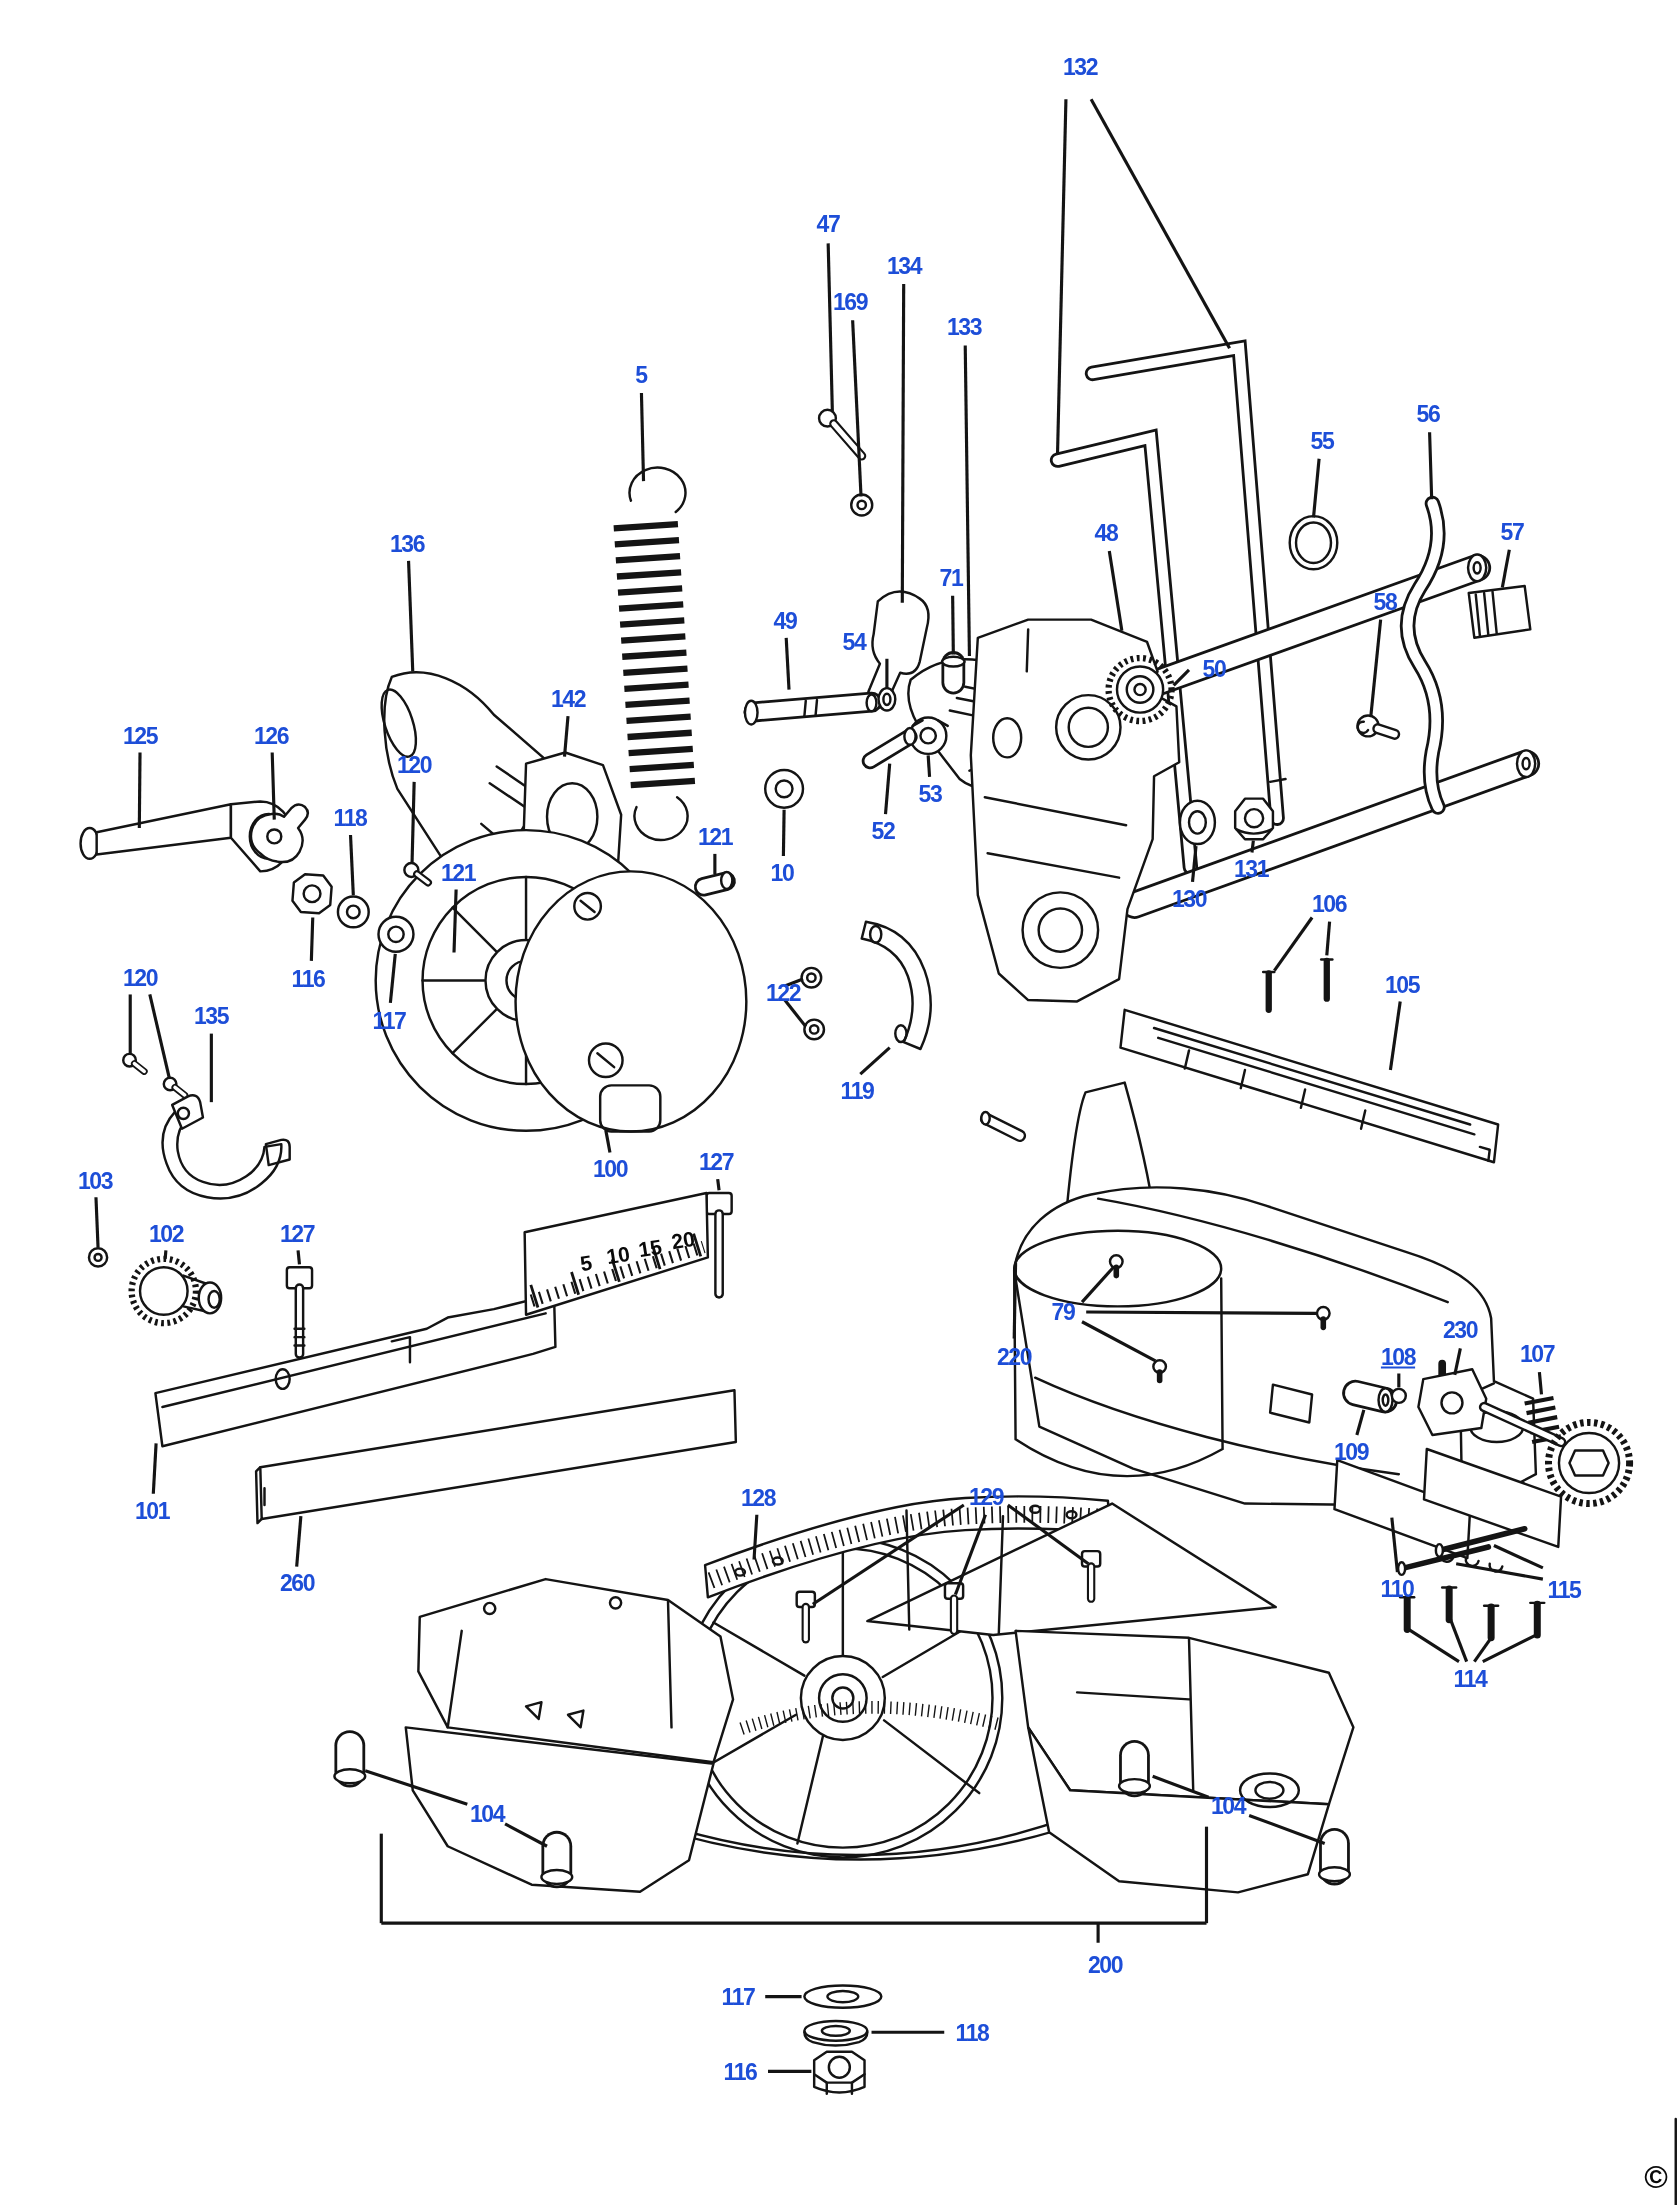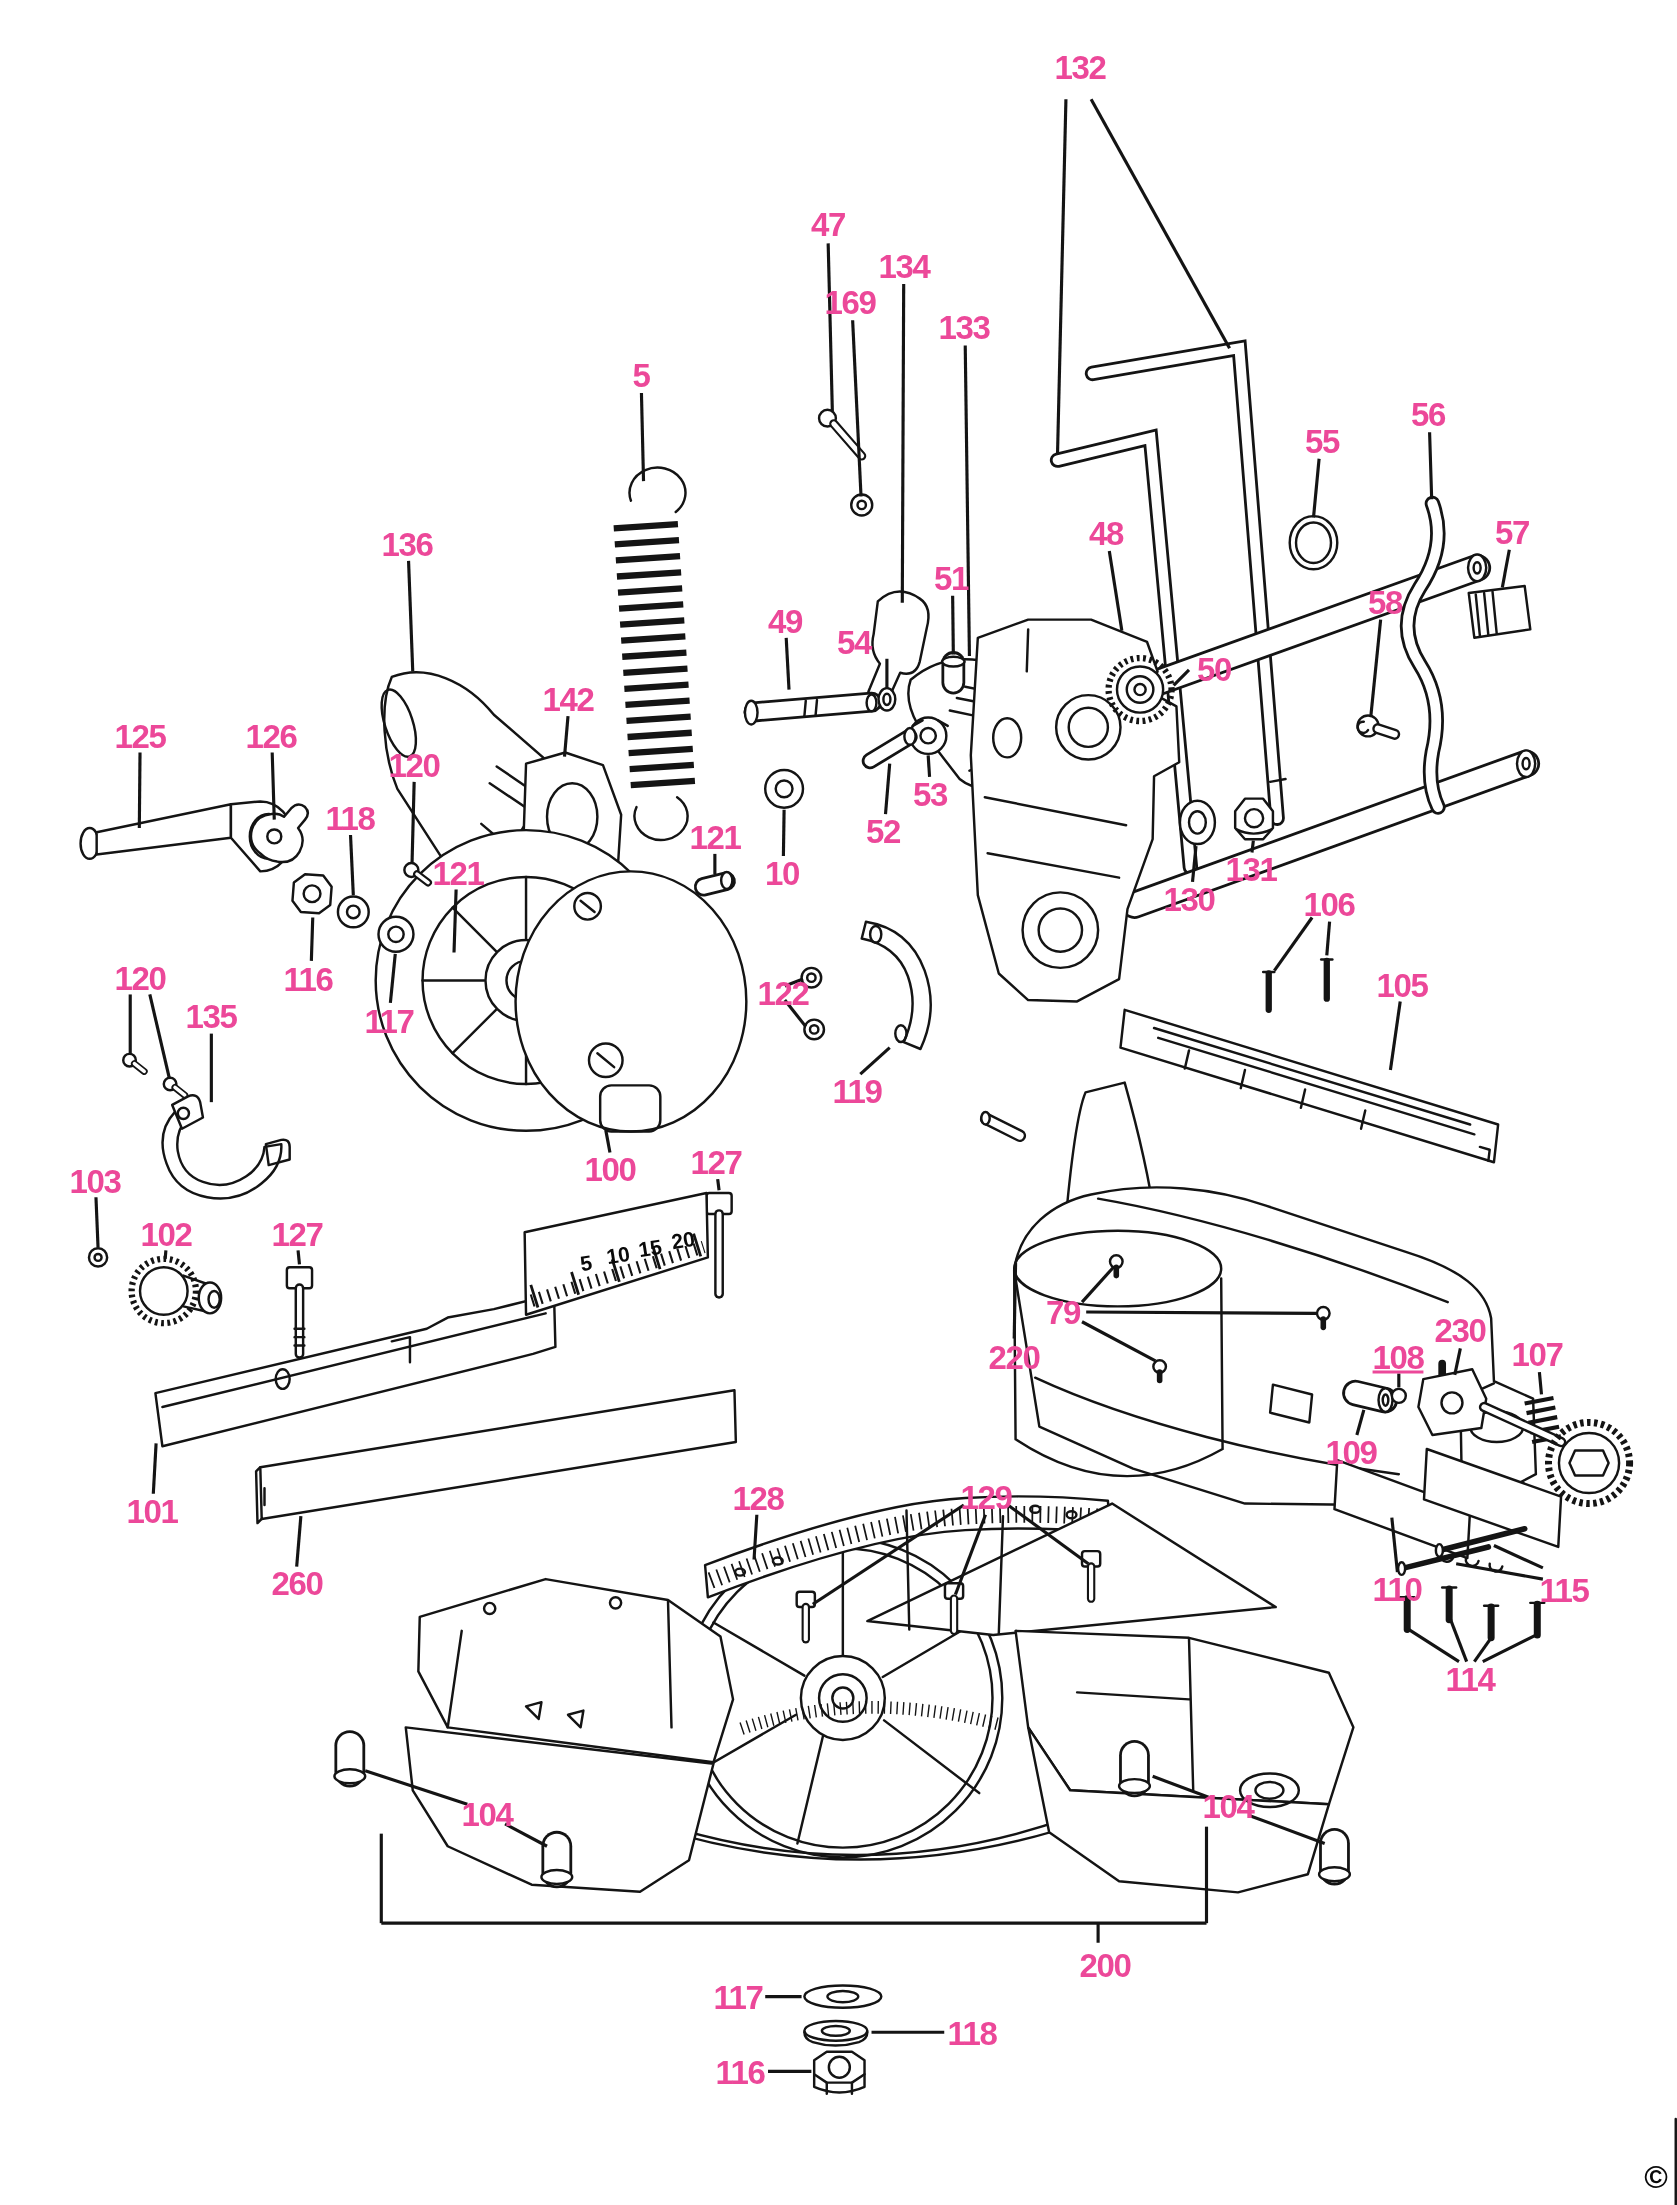--- a/index.html
+++ b/index.html
@@ -1,20 +1,20 @@
 <!DOCTYPE html>
 <html style="font-size:11.2px"><head>
 <meta charset="utf-8">
 <style>
   html,body{margin:0;padding:0;background:#fff;}
   .page{position:relative;width:1678px;height:2205px;background:#ffffff;overflow:hidden;
         font-family:"Liberation Sans",sans-serif;}
   svg{position:absolute;left:0;top:0;}
-  .callout{position:absolute;transform:translate(-50%,-50%);font-weight:700;font-size:33px;
-           letter-spacing:-1.4px;color:#ec4899;white-space:nowrap;line-height:1;}
+  .callout{position:absolute;transform:translate(-50%,-50%);font-weight:700;font-size:23px;
+           letter-spacing:-1.4px;color:#1d4ed8;white-space:nowrap;line-height:1;}
   .scale-num{position:absolute;transform:translate(-50%,-50%);font-weight:700;font-size:21px;
              color:#0a0a0a;line-height:1;}
   .copyright{position:absolute;transform:translate(-50%,-50%);font-weight:700;font-size:32px;color:#0a0a0a;}
   
   .o{fill:none;stroke:#141414;stroke-width:3.5;stroke-linejoin:round;stroke-linecap:round;}
   .ow{fill:#ffffff;stroke:#141414;stroke-width:3.5;stroke-linejoin:round;stroke-linecap:round;}
   .tb{fill:none;stroke:#141414;stroke-linecap:round;}
   .tw{fill:none;stroke:#ffffff;stroke-linecap:round;}
   .dash{fill:none;stroke:#141414;}
 </style>
@@ -517,21 +517,21 @@
     <div class="callout" style="left: 828px; top: 224px;">47</div>
     <div class="callout" style="left: 850px; top: 302px;">169</div>
     <div class="callout" style="left: 904px; top: 266px;">134</div>
     <div class="callout" style="left: 964px; top: 327px;">133</div>
     <div class="callout" style="left: 641px; top: 375px;">5</div>
     <div class="callout" style="left: 1322px; top: 441px;">55</div>
     <div class="callout" style="left: 1428px; top: 414px;">56</div>
     <div class="callout" style="left: 1512px; top: 532px;">57</div>
     <div class="callout" style="left: 1385px; top: 602px;">58</div>
     <div class="callout" style="left: 1106px; top: 533px;">48</div>
-    <div class="callout" style="left: 951px; top: 578px;">51</div>
+    <div class="callout" style="left: 951px; top: 578px;">71</div>
     <div class="callout" style="left: 785px; top: 621px;">49</div>
     <div class="callout" style="left: 854px; top: 642px;">54</div>
     <div class="callout" style="left: 1214px; top: 669px;">50</div>
     <div class="callout" style="left: 407px; top: 544px;">136</div>
     <div class="callout" style="left: 568px; top: 699px;">142</div>
     <div class="callout" style="left: 140px; top: 736px;">125</div>
     <div class="callout" style="left: 271px; top: 736px;">126</div>
     <div class="callout" style="left: 414px; top: 765px;">120</div>
     <div class="callout" style="left: 350px; top: 818px;">118</div>
     <div class="callout" style="left: 458px; top: 873px;">121</div>

